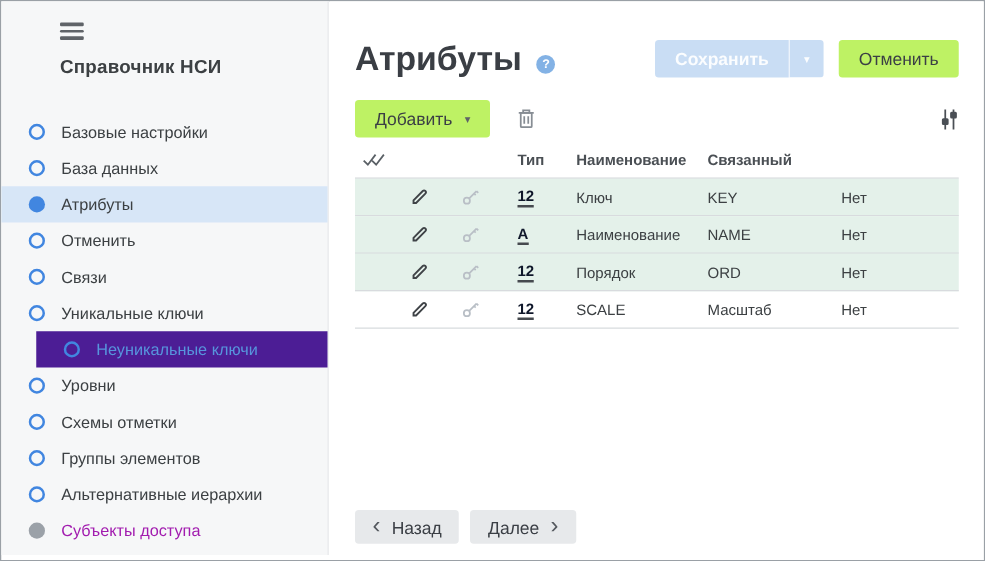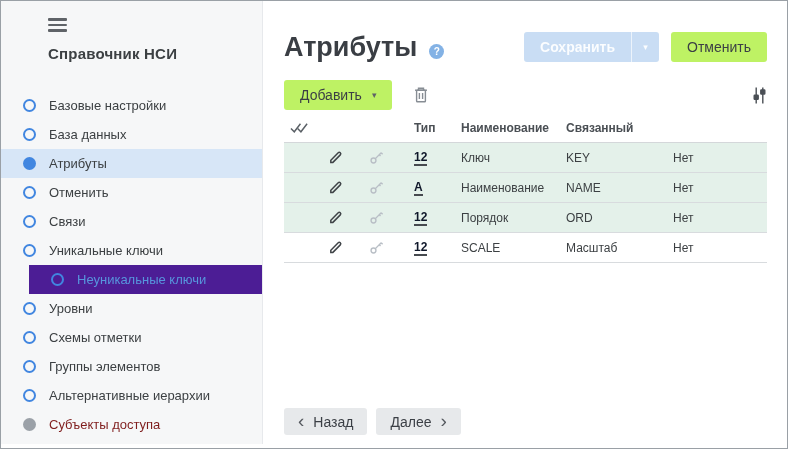--- a/index.html
+++ b/index.html
@@ -38,21 +38,21 @@
   .nav-item .dot {
     width: 13px; height: 13px; border-radius: 50%;
     border: 2px solid #4186e0;
     margin-right: 13px;
     flex: none;
   }
   .nav-item.selected { background: #d7e6f7; }
   .nav-item.selected .dot { border: none; background: #4186e0; }
   .nav-item.highlighted { background: #4c1d95; margin-left: 28px; }
   .nav-item.highlighted .label { color: #5795dd; }
-  .nav-item.disabled { color: #7f1d1d; cursor: default; }
+  .nav-item.disabled { color: #a21caf; cursor: default; }
   .nav-item.disabled .dot { border: none; background: #9ba1a8; }
   
   .main { position: absolute; left: 263px; top: 0; right: 0; bottom: 0; background: #fff; padding: 0 20px; }
   .page-header { display: flex; align-items: center; margin-top: 29px; height: 34px; }
   .page-title { font-size: 27px; font-weight: bold; color: #3a3e44; }
   .help-icon {
     width: 15px; height: 15px; border-radius: 50%;
     background: #83b2e5; color: #fff;
     font-size: 10px; font-weight: bold;
     display: flex; align-items: center; justify-content: center;

